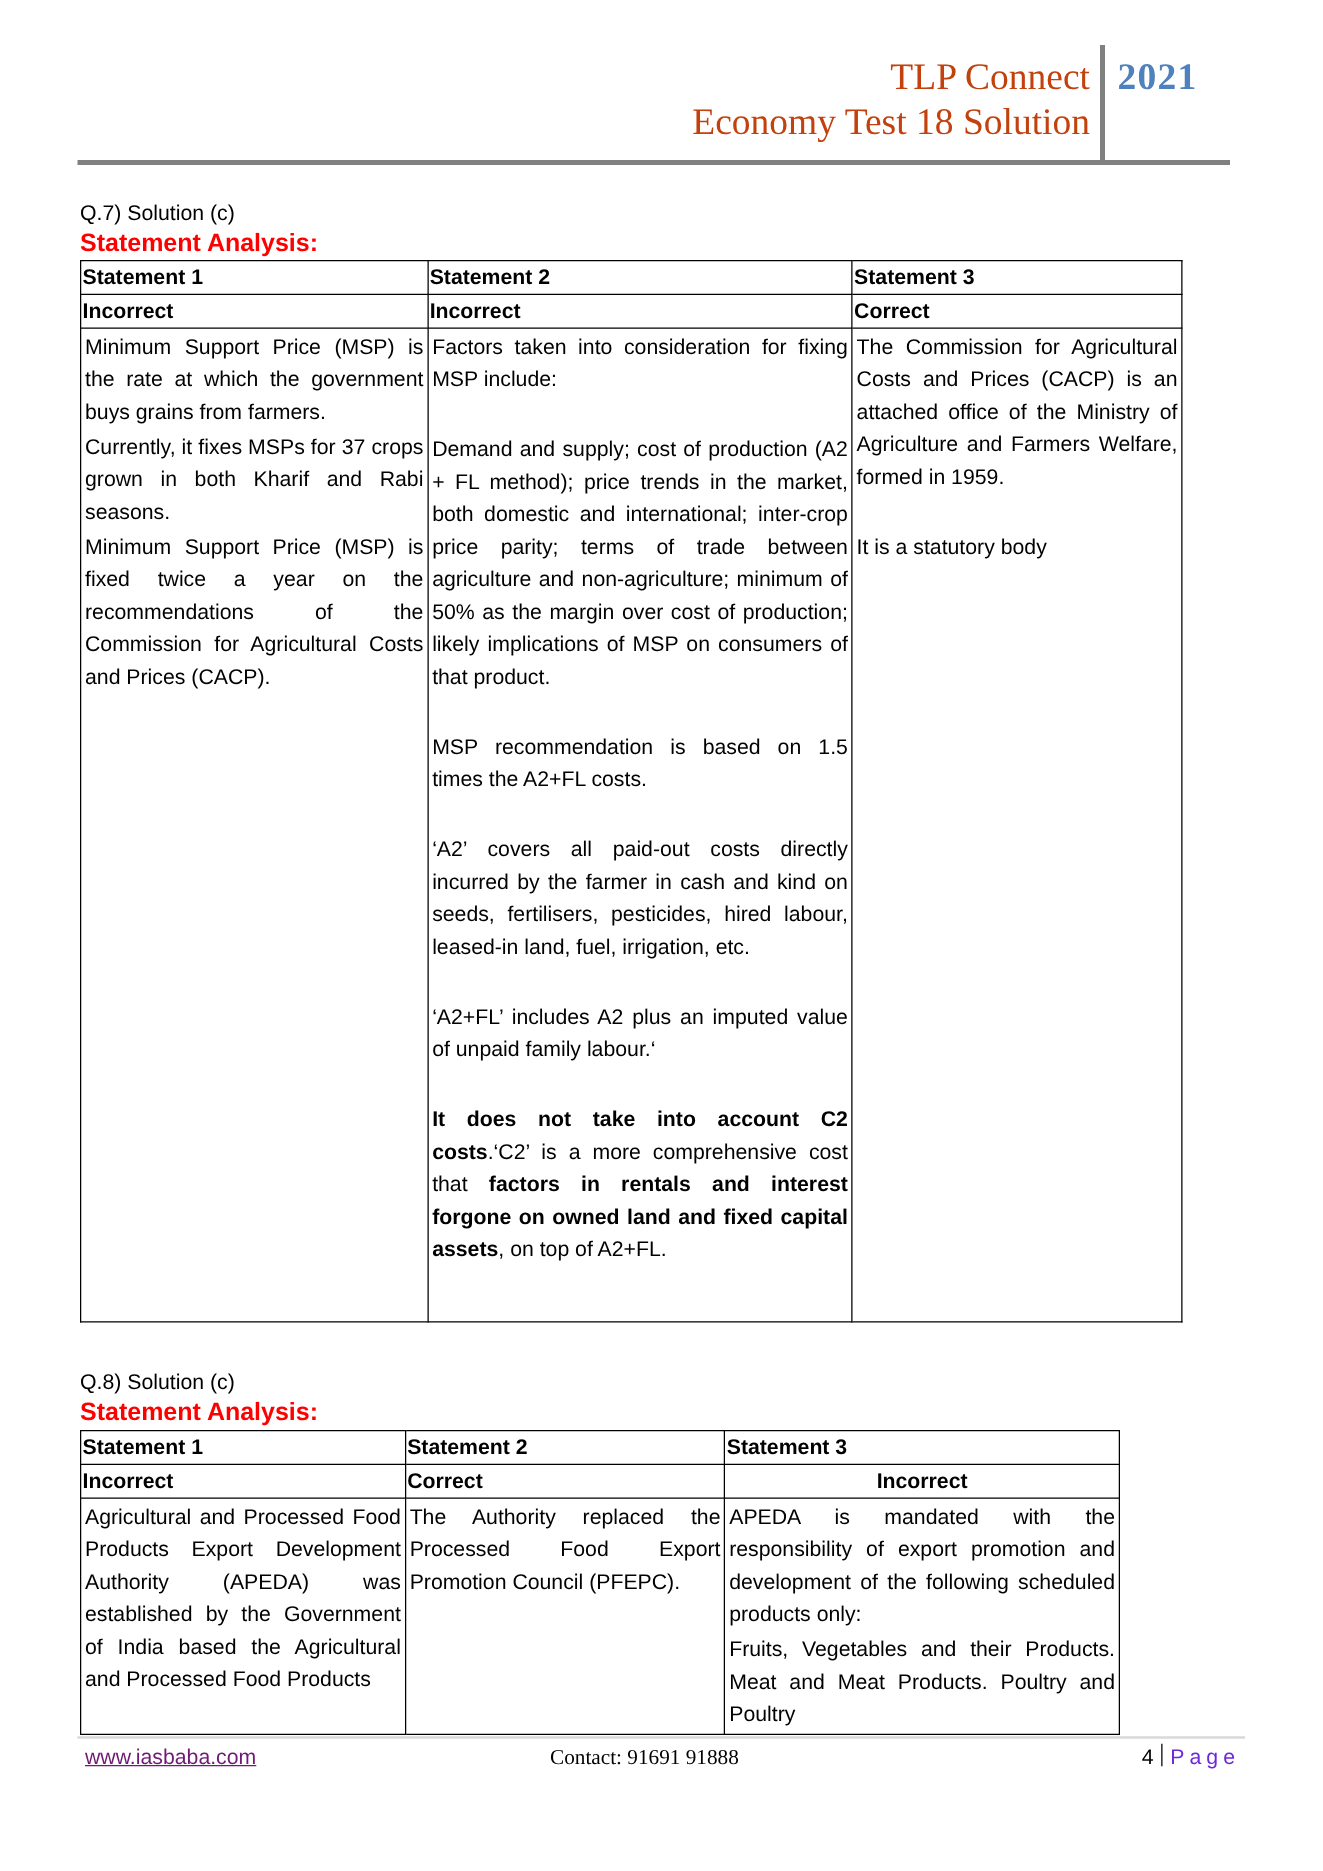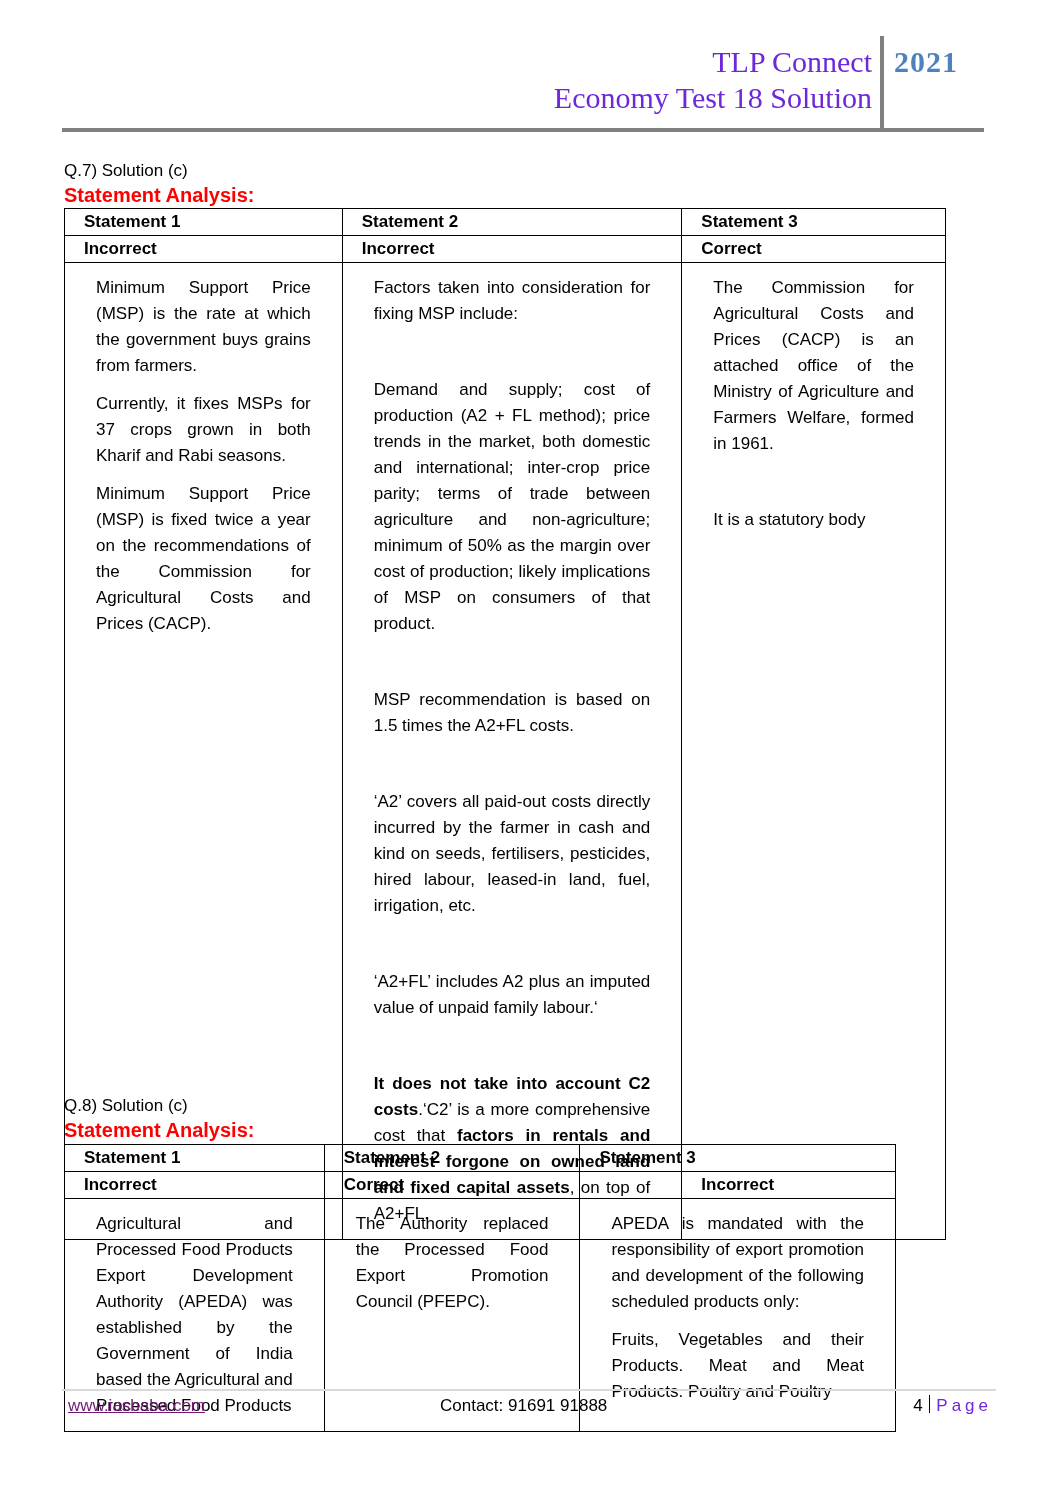--- a/index.html
+++ b/index.html
@@ -7,21 +7,21 @@
     width: 1058px; height: 1497px; position: relative; overflow: hidden;
     font-family: "Liberation Sans", "DejaVu Sans", sans-serif;
     color: #000;
   }
   .header {
     position: absolute; left: 62px; top: 30px; width: 922px; height: 100px;
   }
   .header .titles {
     position: absolute; right: 112px; top: 14px; text-align: right;
     font-family: "Liberation Serif", "DejaVu Serif", serif;
-    font-size: 30px; line-height: 36px; color: #6d28d9;
+    font-size: 30px; line-height: 36px; color: #c2410c;
   }
   .header .vbar {
     position: absolute; left: 818px; top: 6px; width: 4px; height: 96px; background: #808080;
   }
   .header .year {
     position: absolute; left: 832px; top: 15px;
     font-family: "Liberation Serif", "DejaVu Serif", serif;
     font-weight: bold; font-size: 30px; color: #4f81bd; letter-spacing: 1px;
   }
   .header .hline {
@@ -33,36 +33,36 @@
   }
   .analysis {
     position: absolute; left: 64px; font-size: 20px; font-weight: bold; color: #ff0000; line-height: 22px;
   }
 
   table.sa {
     position: absolute; left: 64px; border-collapse: collapse;
     font-size: 17px; line-height: 26px;
   }
   table.sa td {
-    border: 1.5px solid #000; vertical-align: top; padding: 0 19px;
+    border: 1.5px solid #000; vertical-align: top; padding: 0 1px;
   }
   table.sa tr.hdr td { font-weight: bold; height: 26px; }
   table.sa td.body { text-align: justify; }
-  .para { margin: 12px; }
+  .para { margin: 2px; }
   .gap { height: 26px; }
   .center { text-align: center; }
 
   .footer-line {
     position: absolute; left: 62px; top: 1389px; width: 934px; height: 2px; background: #d9d9d9;
   }
   .footer {
     position: absolute; top: 1394px; font-size: 17px; line-height: 24px;
   }
   .footer.link { left: 68px; color: #701a75; text-decoration: underline; }
-  .footer.contact { left: 440px; font-family: Liberation Sans, sans-serif; }
+  .footer.contact { left: 440px; font-family: Liberation Serif, serif; }
   .footer.page { right: 66px; }
   .footer.page .pg { color: #6d28d9; letter-spacing: 4px; }
   .footer.page .sep { display:inline-block; width: 1.5px; height: 18px; background:#000; margin: 0 6px; vertical-align: -2px; }
 </style>
 </head>
 <body>
 
 <div class="header">
   <div class="titles">
     <div>TLP Connect</div>
@@ -106,21 +106,21 @@
       <div class="gap"></div>
       <p class="para">MSP recommendation is based on 1.5 times the A2+FL costs.</p>
       <div class="gap"></div>
       <p class="para">‘A2’ covers all paid-out costs directly incurred by the farmer in cash and kind on seeds, fertilisers, pesticides, hired labour, leased-in land, fuel, irrigation, etc.</p>
       <div class="gap"></div>
       <p class="para">‘A2+FL’ includes A2 plus an imputed value of unpaid family labour.‘</p>
       <div class="gap"></div>
       <p class="para"><b>It does not take into account C2 costs</b><span>.‘C2’ is a more comprehensive cost that </span><b>factors in rentals and interest forgone on owned land and fixed capital assets</b><span>, on top of A2+FL.</span></p>
     </td>
     <td class="body">
-      <p class="para">The Commission for Agricultural Costs and Prices (CACP) is an attached office of the Ministry of Agriculture and Farmers Welfare, formed in 1961.</p>
+      <p class="para">The Commission for Agricultural Costs and Prices (CACP) is an attached office of the Ministry of Agriculture and Farmers Welfare, formed in 1959.</p>
       <div class="gap"></div>
       <p class="para">It is a statutory body</p>
     </td>
   </tr>
 </tbody>
   </table>
 
 <div class="qtitle" style="top:1095px;">Q.8) Solution (c)</div>
 <div class="analysis" style="top:1119px;">Statement Analysis:</div>
 

